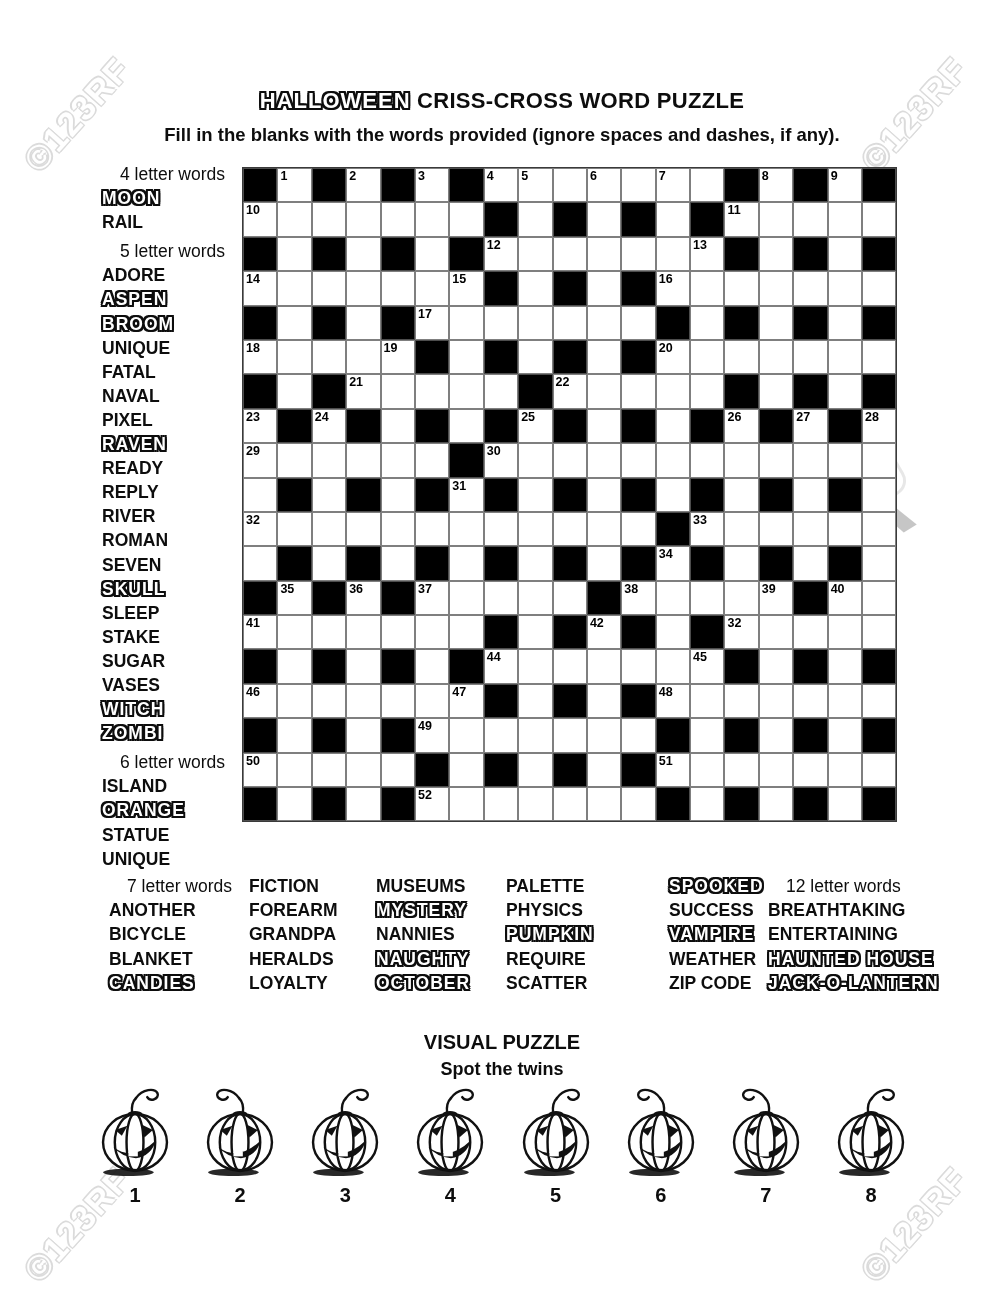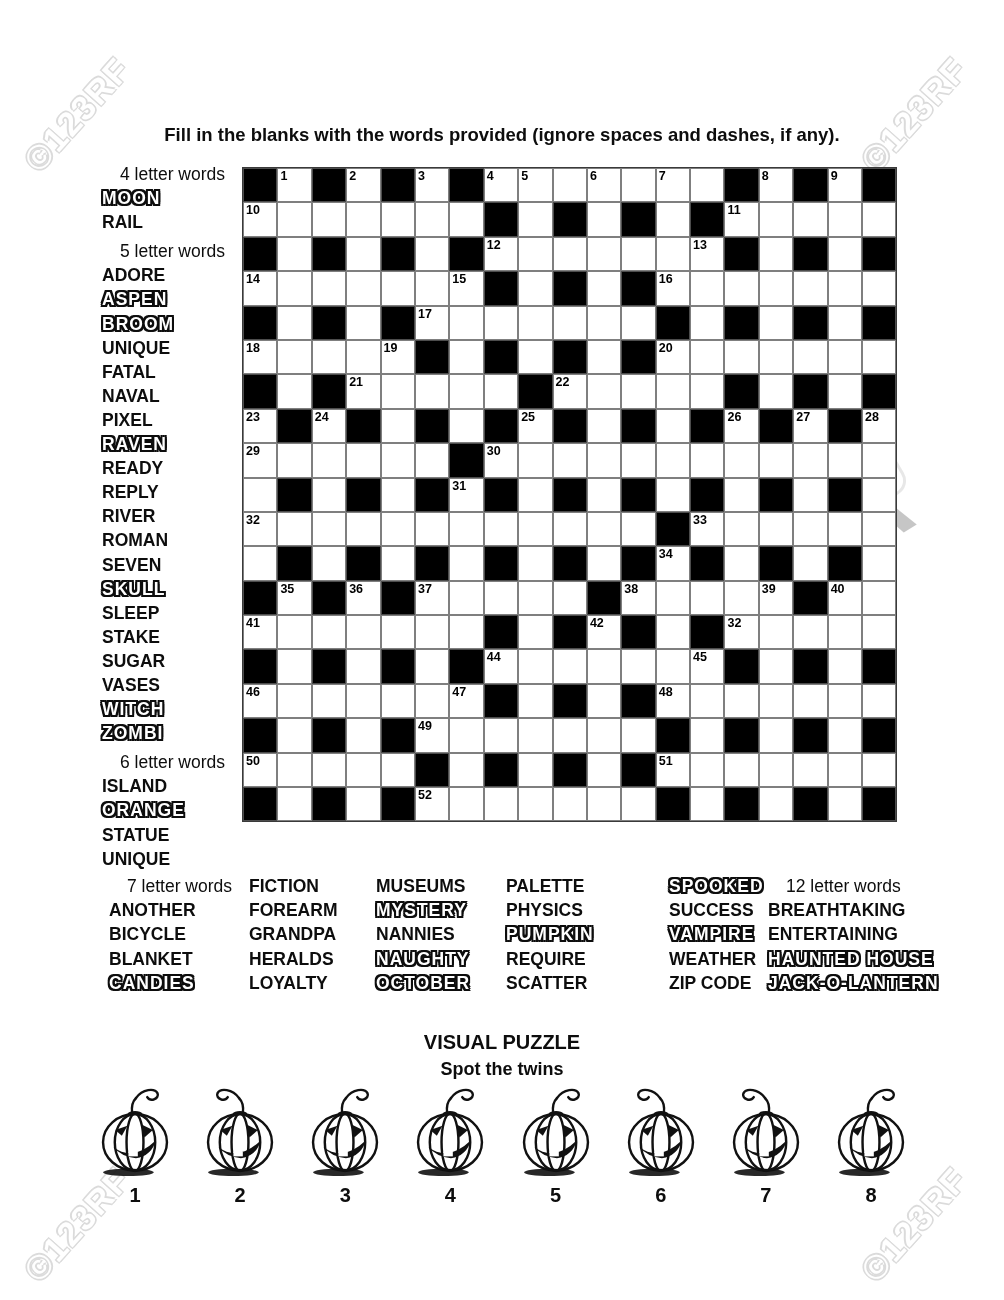--- a/index.html
+++ b/index.html
@@ -91,20 +91,21 @@
     <g stroke="#c9c9c9" stroke-width="1.2" fill="none">
       <path d="M40,360 L175,500"></path>
         <path d="M175,360 L40,500"></path>
       <path d="M255,460 L420,300"></path>
         <path d="M190,60 L320,190"></path>
       <path d="M560,390 L700,520"></path>
         <path d="M620,20 L680,80"></path>
     </g>
   </svg>
 
+  <div class="title"><span class="bubble">HALLOWEEN</span><span> CRISS-CROSS WORD PUZZLE</span></div>
   <div class="subtitle">Fill in the blanks with the words provided (ignore spaces and dashes, if any).</div>
 
   <div class="side-list" id="side-list">
       <div class="section">
         <div class="list-header">4 letter words</div>
         <div class="word bubble">MOON</div>
         <div class="word">RAIL</div>
       </div>
       <div class="section">
         <div class="list-header">5 letter words</div>

